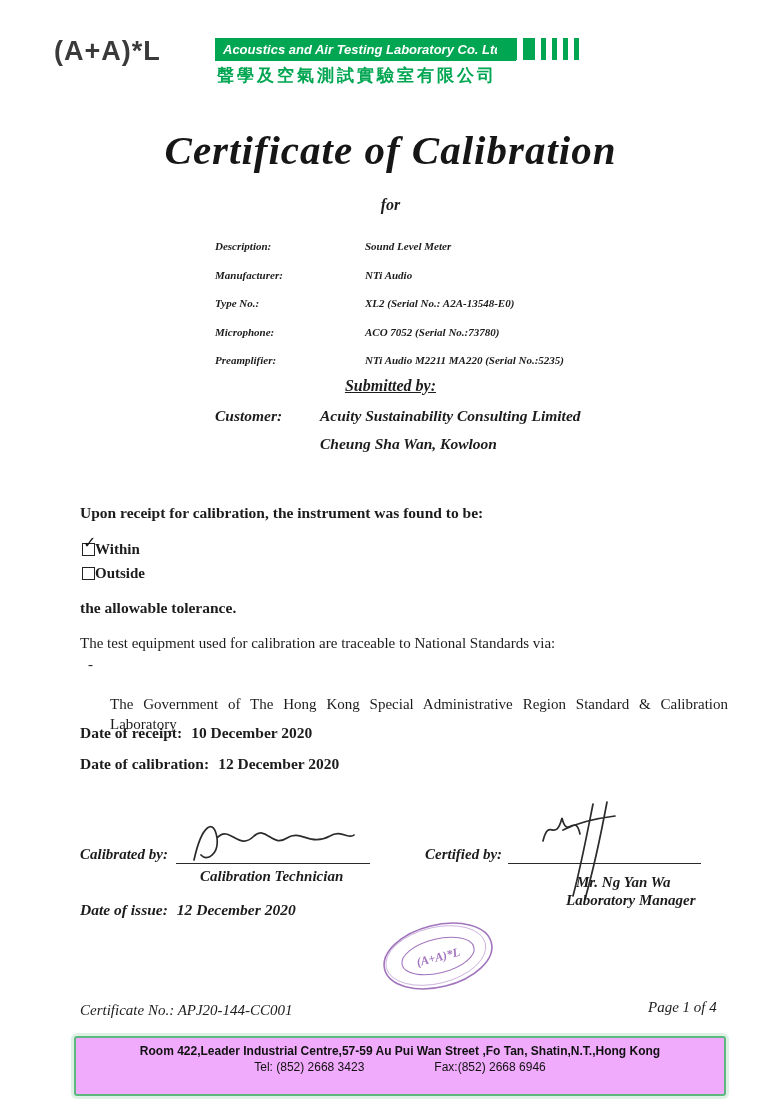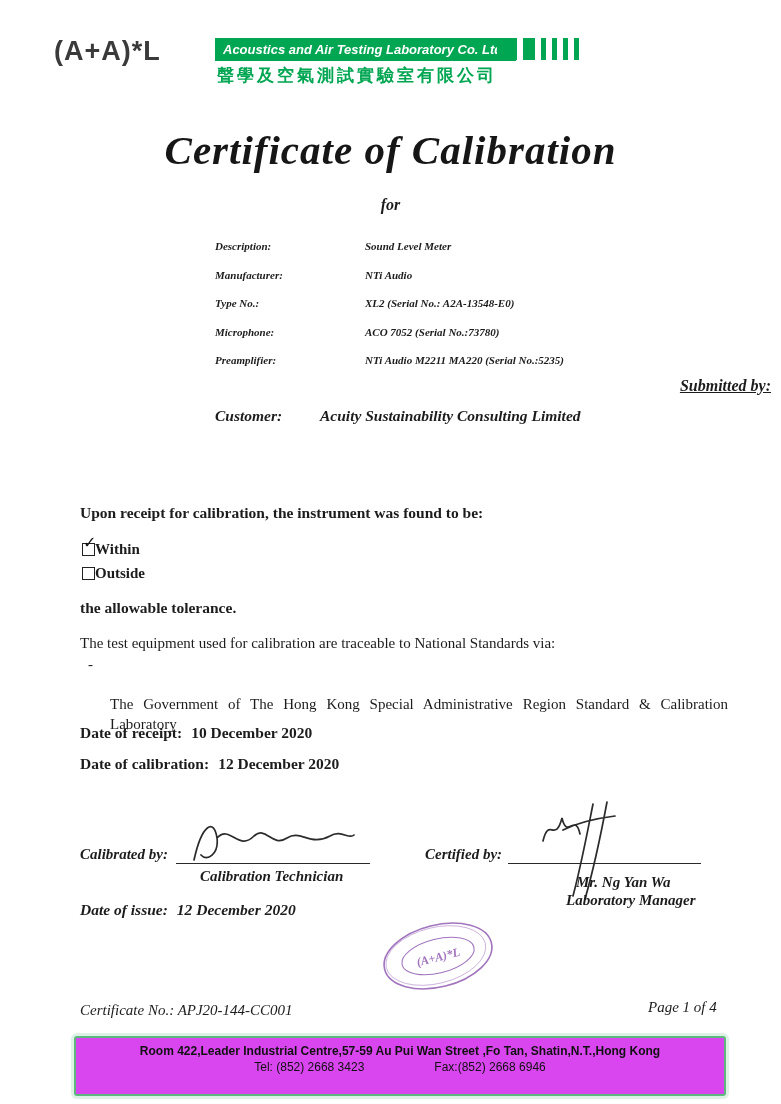--- a/index.html
+++ b/index.html
@@ -38,21 +38,21 @@
   .for-label {
     position:absolute; top:196px; left:0; width:100%; text-align:center;
     font-size:16px; font-weight:bold; font-style:italic;
   }
   
   .fields { position:absolute; left:205px; top:237px; }
   .frow { display:flex; margin-bottom:9px; font-size:11px; font-weight:bold; font-style:italic; line-height:19.5px; }
   .flabel { width:150px; flex:none; }
   
   .submitted {
-    position:absolute; top:377px; left:0; width:100%; text-align:right;
+    position:absolute; top:377px; left:0; width:100%; text-align:center;
     font-size:16px; font-weight:bold; font-style:italic; text-decoration:underline;
   }
   .customer-block { position:absolute; left:205px; top:406px; }
   .crow { display:flex; margin-bottom:8.5px; font-size:15.5px; font-weight:bold; font-style:italic; line-height:19.5px; }
   .clab { width:105px; flex:none; }
   
   .receipt-statement { position:absolute; left:70px; top:504px; font-size:15.5px; font-weight:bold; }
   .checkrow { position:absolute; left:72px; display:flex; align-items:center; }
   .checkrow.within { top:541px; } .checkrow.outside { top:565px; }
   .cbox { position:relative; width:13px; height:13px; border:1.5px solid #222; flex:none; }
@@ -89,21 +89,21 @@
   .date-issue .dval { margin-left:9px; }
   
   .stamp { position:absolute; left:368px; top:920px; width:120px; height:72px; transform:rotate(-14deg); opacity:.8; }
   
   .cert-no { position:absolute; left:70px; top:1002px; font-size:15px; font-style:italic; }
   .page-no { position:absolute; left:638px; top:999px; font-size:15px; font-style:italic; }
   
   .footer-box {
     position:absolute; left:64px; top:1036px; width:652px; height:60px;
     border:2px solid #5cb87f; border-radius:3px; box-shadow:0 0 0 3px #ddf1e4;
-    background:#d946ef; text-align:center;
+    background:#f0abfc; text-align:center;
     font-family:"Liberation Sans", sans-serif; font-size:12px; color:#111;
     padding-top:6px;
   }
   .f-line1 { font-weight:bold; }
   .f-line2, .f-line3 { margin-top:2px; display:flex; justify-content:center; }
   .f-line2 .gap { width:70px; } .f-line3 .gap { width:40px; }
 </style>
 </head>
 <body>
 
@@ -147,20 +147,24 @@
     </div>
   </div>
 
   <div class="submitted">Submitted by:</div>
 
   <div class="customer-block">
     <div class="crow">
       <span class="clab">Customer:</span>
       <span>Acuity Sustainability Consulting Limited</span>
     </div>
+    <div class="crow">
+      <span class="clab"></span>
+      <span>Cheung Sha Wan, Kowloon</span>
+    </div>
   </div>
 
   <div class="receipt-statement">Upon receipt for calibration, the instrument was found to be:</div>
 
   <div class="checkrow within">
     <span class="cbox">
       <span class="tick">✓</span>
     </span>
     <span class="clabel">Within</span>
   </div>

